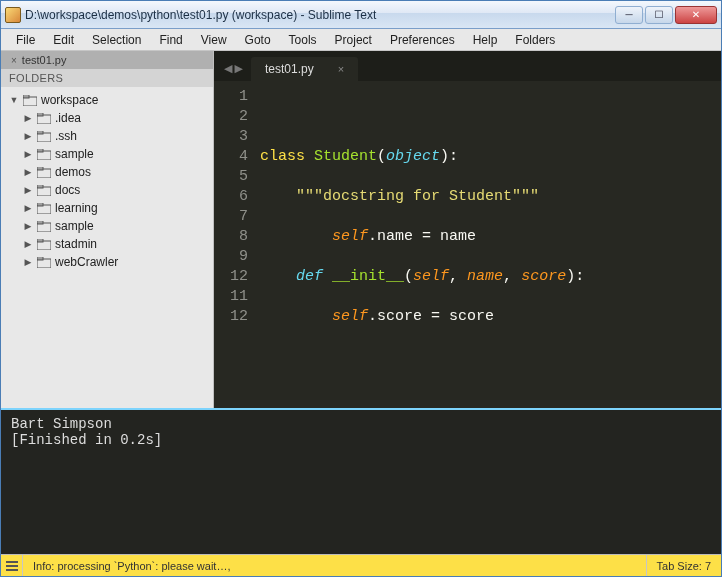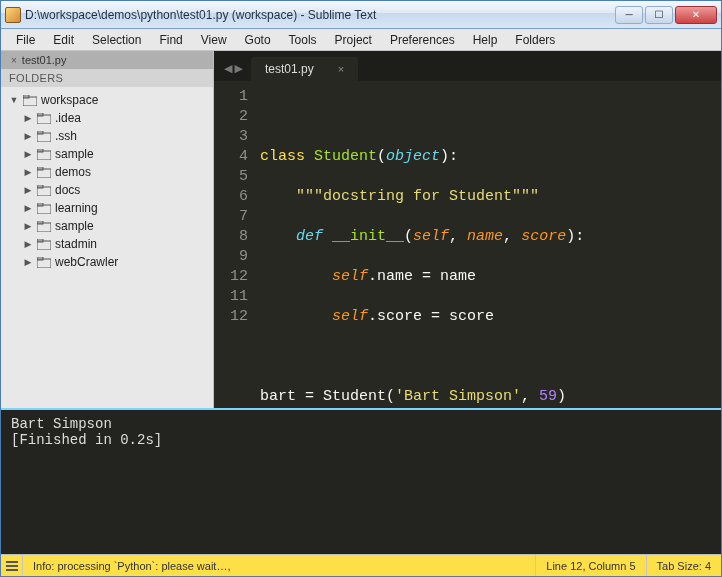--- a/index.html
+++ b/index.html
@@ -217,25 +217,24 @@
           <div>8</div>
           <div>9</div>
           <div>12</div>
           <div>11</div>
           <div>12</div>
       </div>
       <div class="codelines">
 <div> </div>
 <div><span class="kw">class </span><span class="fn">Student</span><span class="punct">(</span><span class="kw2">object</span><span class="punct">):</span></div>
 <div>    <span class="str">"""docstring for Student"""</span></div>
+<div>        <span class="param">self</span><span class="punct">.name = name</span></div>
 <div>    <span class="def">def </span><span class="fn">__init__</span><span class="punct">(</span><span class="param">self</span><span class="punct">, </span><span class="param">name</span><span class="punct">, </span><span class="param">score</span><span class="punct">):</span></div>
-<div>        <span class="param">self</span><span class="punct">.name = name</span></div>
 <div>        <span class="param">self</span><span class="punct">.score = score</span></div>
 <div> </div>
-<div><span class="punct">bart = </span><span class="punct">Student</span><span class="punct">(</span><span class="str">'Bart Simpson'</span><span class="punct">, </span><span class="num">59</span><span class="punct">)</span></div>
 
 
 
 
       </div>
     </div>
   </div>
 </div>
 
 <div class="console">
@@ -247,15 +246,14 @@
   <div class="sbox iconbox">
     <div class="hamb">
         <span></span>
         <span></span>
         <span></span>
       </div>
   </div>
   <div class="sbox" style="flex:1;">
     <span>Info: processing `Python`: please wait…,</span>
   </div>
-  <div class="sbox">Line 12, Column 5</div>
-  <div class="sbox" style="border-right:none;">Tab Size: 4</div>
+  <div class="sbox" style="border-right:none;">Tab Size: 7</div>
 </div>
 
 </body></html>

